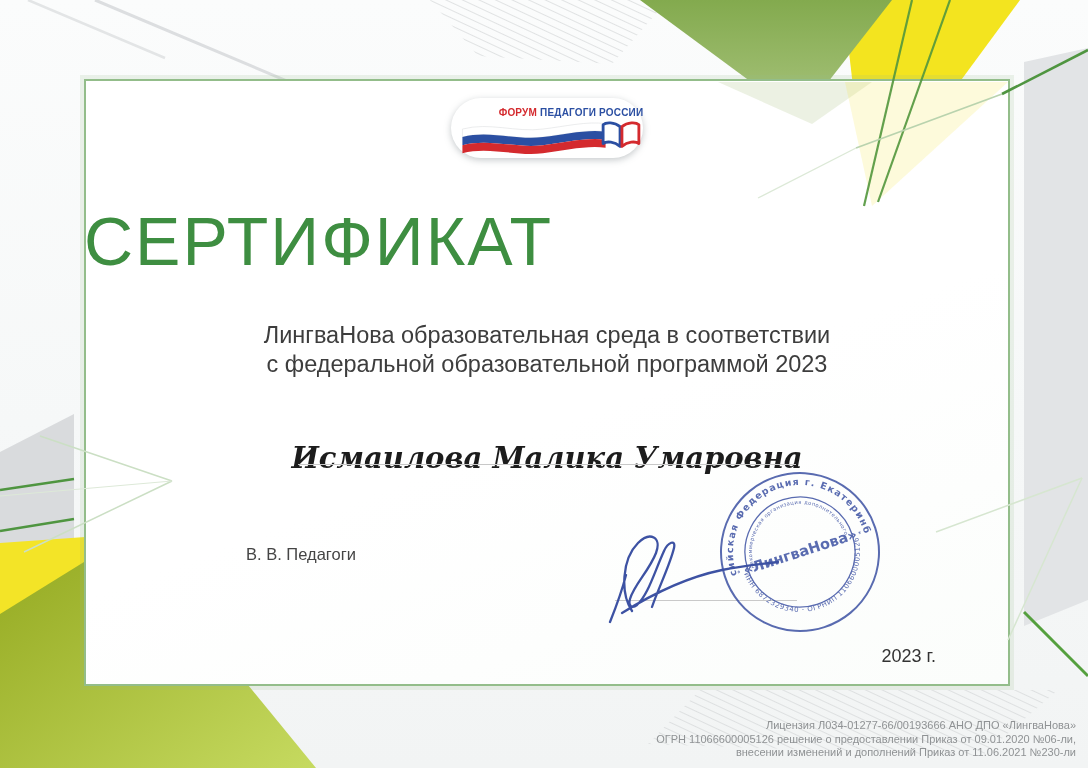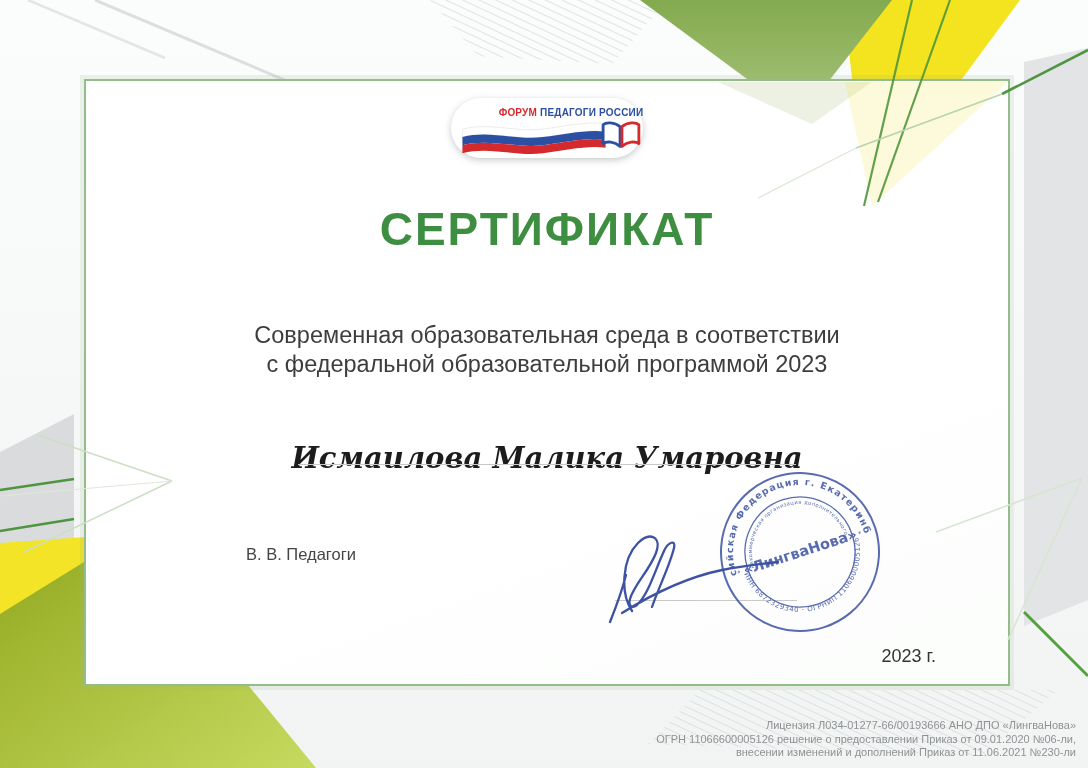--- a/index.html
+++ b/index.html
@@ -24,21 +24,21 @@
 
   
   .logo{left:50%;top:19px;transform:translateX(-50%);width:192px;height:60px;
         background:#fff;border-radius:30px;box-shadow:0 2px 7px rgba(110,120,125,.4);}
   .logo-text{position:absolute;top:9px;left:0;width:100%;text-align:center;
         font-size:10px;font-weight:bold;letter-spacing:.2px;white-space:nowrap;margin-left:24px;}
   .logo-text .red{color:var(--logo-red);} .logo-text .blue{color:var(--logo-blue);}
   .flag{position:absolute;left:7px;bottom:3px;}
   .book{position:absolute;right:1px;bottom:5px;}
 
-  .title{left:0;top:123px;width:100%;text-align:center;font-size:46px;font-weight:bold;
+  .title{left:0;top:123px;width:100%;text-align:left;font-size:68px;font-weight:normal;
         letter-spacing:2px;color:var(--title-green);}
   .subtitle{left:0;top:206px;width:100%;text-align:center;font-size:19.5px;
         color:var(--subtitle-green);}
   .program{left:0;top:242px;width:100%;text-align:center;font-size:23.5px;
         line-height:29px;color:var(--text-dark);}
   .name{left:0;top:344px;width:100%;text-align:center;font-size:29px;font-weight:bold;
         font-style:italic;font-family:"DejaVu Serif",serif;color:var(--name-black);margin-top:18px;}
   .name-rule{left:50%;top:385px;transform:translateX(-50%);width:498px;height:1px;
         background:#c8c8c8;}
   .director{left:162px;top:463px;font-size:16.5px;line-height:24px;color:#454545;}
@@ -121,21 +121,21 @@
       </svg>
       <svg class="book" width="42" height="32" viewBox="0 0 44 34">
         <path d="M21,6 C15,1 6,1 3,4 L3,24 C7,21 15,22 21,27 Z" fill="#ffffff" style="stroke:var(--logo-blue)" stroke-width="3" stroke-linejoin="round"></path>
         <path d="M23,6 C29,1 38,1 41,4 L41,24 C37,21 29,22 23,27 Z" fill="#ffffff" style="stroke:var(--logo-red)" stroke-width="3" stroke-linejoin="round"></path>
       </svg>
     </div>
 
     <h1 class="title">СЕРТИФИКАТ</h1>
 
     <div class="program">
-      <div>Современная образовательная среда в соответствии</div>
+      <div>ЛингваНова образовательная среда в соответствии</div>
       <div>с федеральной образовательной программой 2023</div>
     </div>
 
     <div class="name">Исмаилова Малика Умаровна</div>
     <div class="name-rule"></div>
 
     <div class="director">
       <div>В. В. Педагоги</div>
     </div>
 

